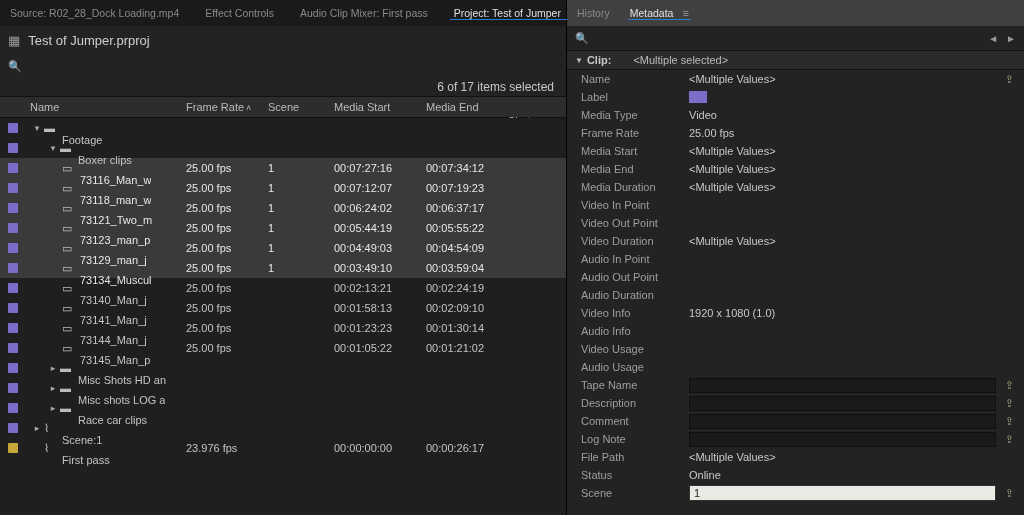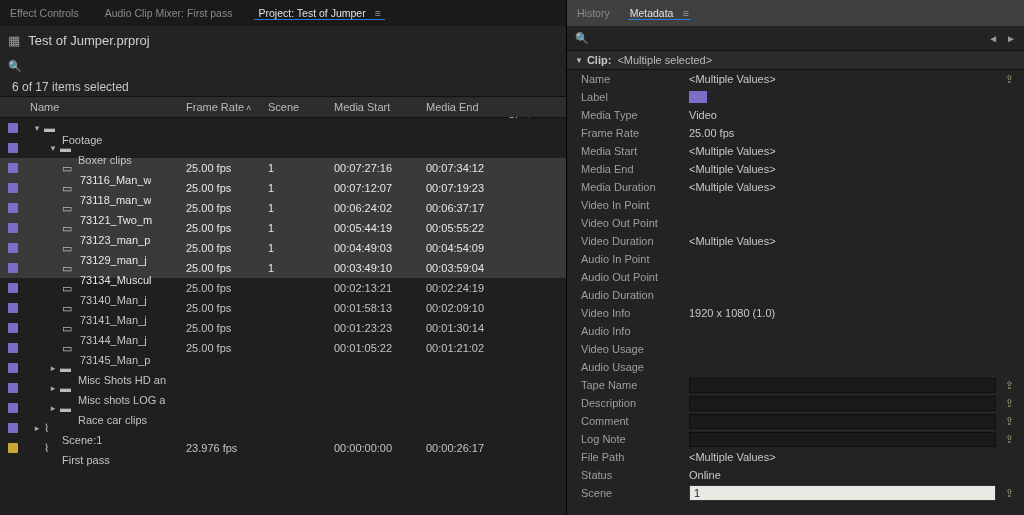--- a/index.html
+++ b/index.html
@@ -59,21 +59,21 @@
   .search-icon { color:#888; margin-right:6px; font-size:11px; }
   .search-input {
     flex:1;
     background:transparent;
     border:none;
     color:#ccc;
     font-size:11px;
     outline:none;
   }
   .selection-status {
-    text-align:left;
+    text-align:right;
     padding:2px 12px;
     color:#c8c8c8;
     font-size:12px;
   }
 
   .columns-header {
     display:flex;
     align-items:center;
     height:22px;
     background:#2d2d2d;
@@ -149,21 +149,21 @@
   .clip-header {
     display:flex;
     align-items:center;
     height:20px;
     background:#2b2b2b;
     padding:0 8px;
     border-top:1px solid #111;
     border-bottom:1px solid #111;
   }
   .clip-header .tri { font-size:8px; margin-right:4px; color:#bbb; }
-  .clip-header .lbl { color:#c8c8c8; font-weight:bold; margin-right:6px; }
+  .clip-header .lbl { color:#c8c8c8; font-weight:bold; margin-right:22px; }
   .clip-header .val { color:#bbb; }
 
   .meta-rows {
     flex:1;
     overflow:auto;
     padding:0 0 8px 0;
   }
   .meta-row {
     display:flex;
     align-items:center;
@@ -209,20 +209,21 @@
     display:flex;
     align-items:center;
     font-style:italic;
   }
 </style>
 </head>
 <body>
 
 <div class="left-panel">
   <div class="top-tabs">
+    <div class="top-tab">Source: R02_28_Dock Loading.mp4</div>
     <div class="top-tab">Effect Controls</div>
     <div class="top-tab">Audio Clip Mixer: First pass</div>
     <div class="top-tab active">
       <span>Project: Test of Jumper</span>
       <span class="panel-menu-icon">≡</span>
     </div>
   </div>
 
   <div class="project-header">
     <span style="color:#999;">▦</span>

